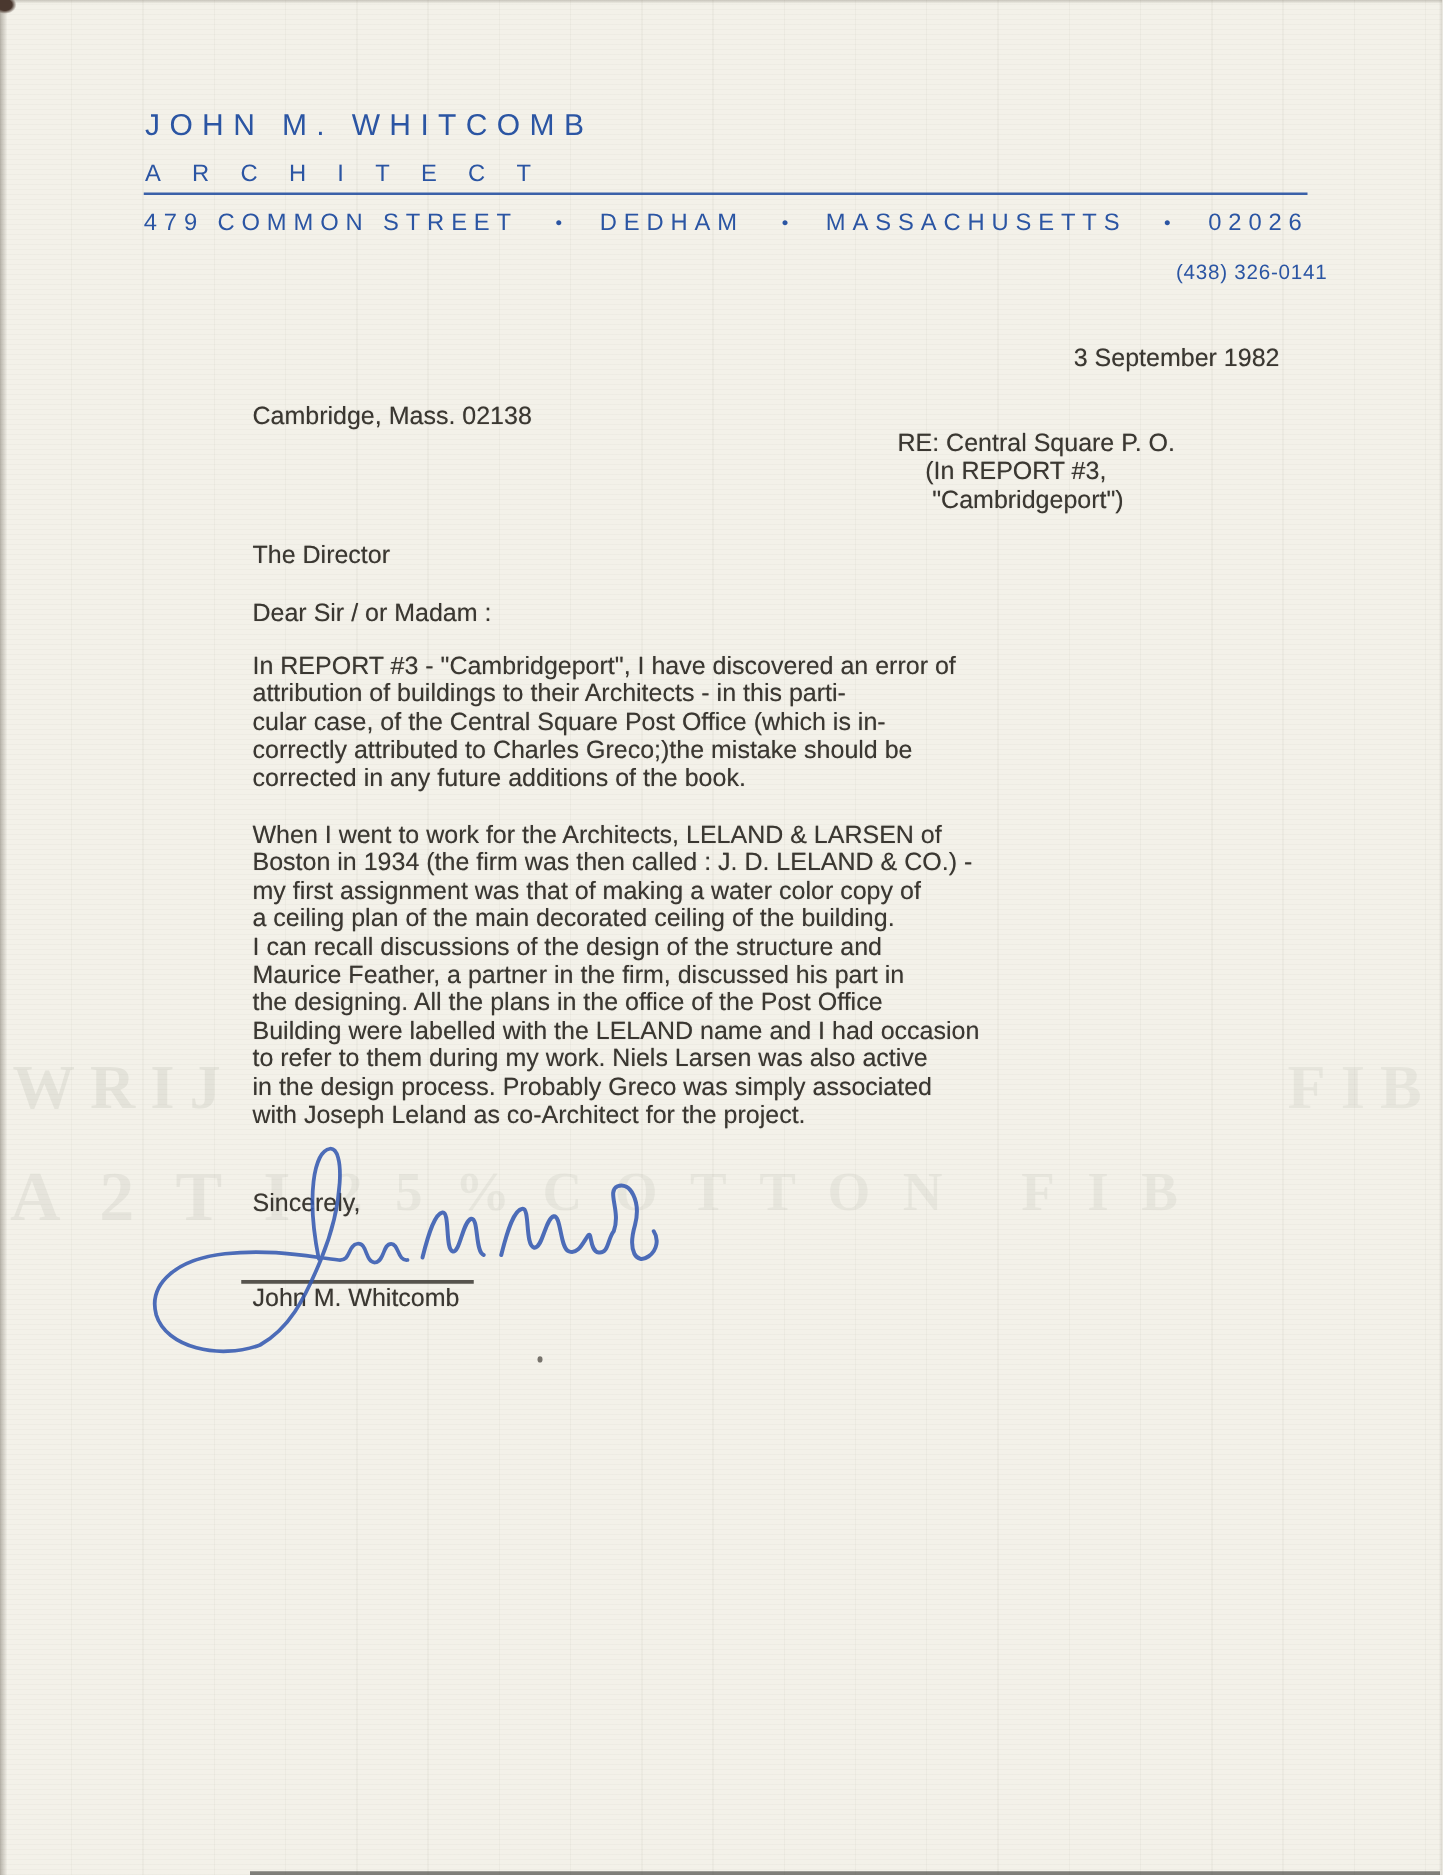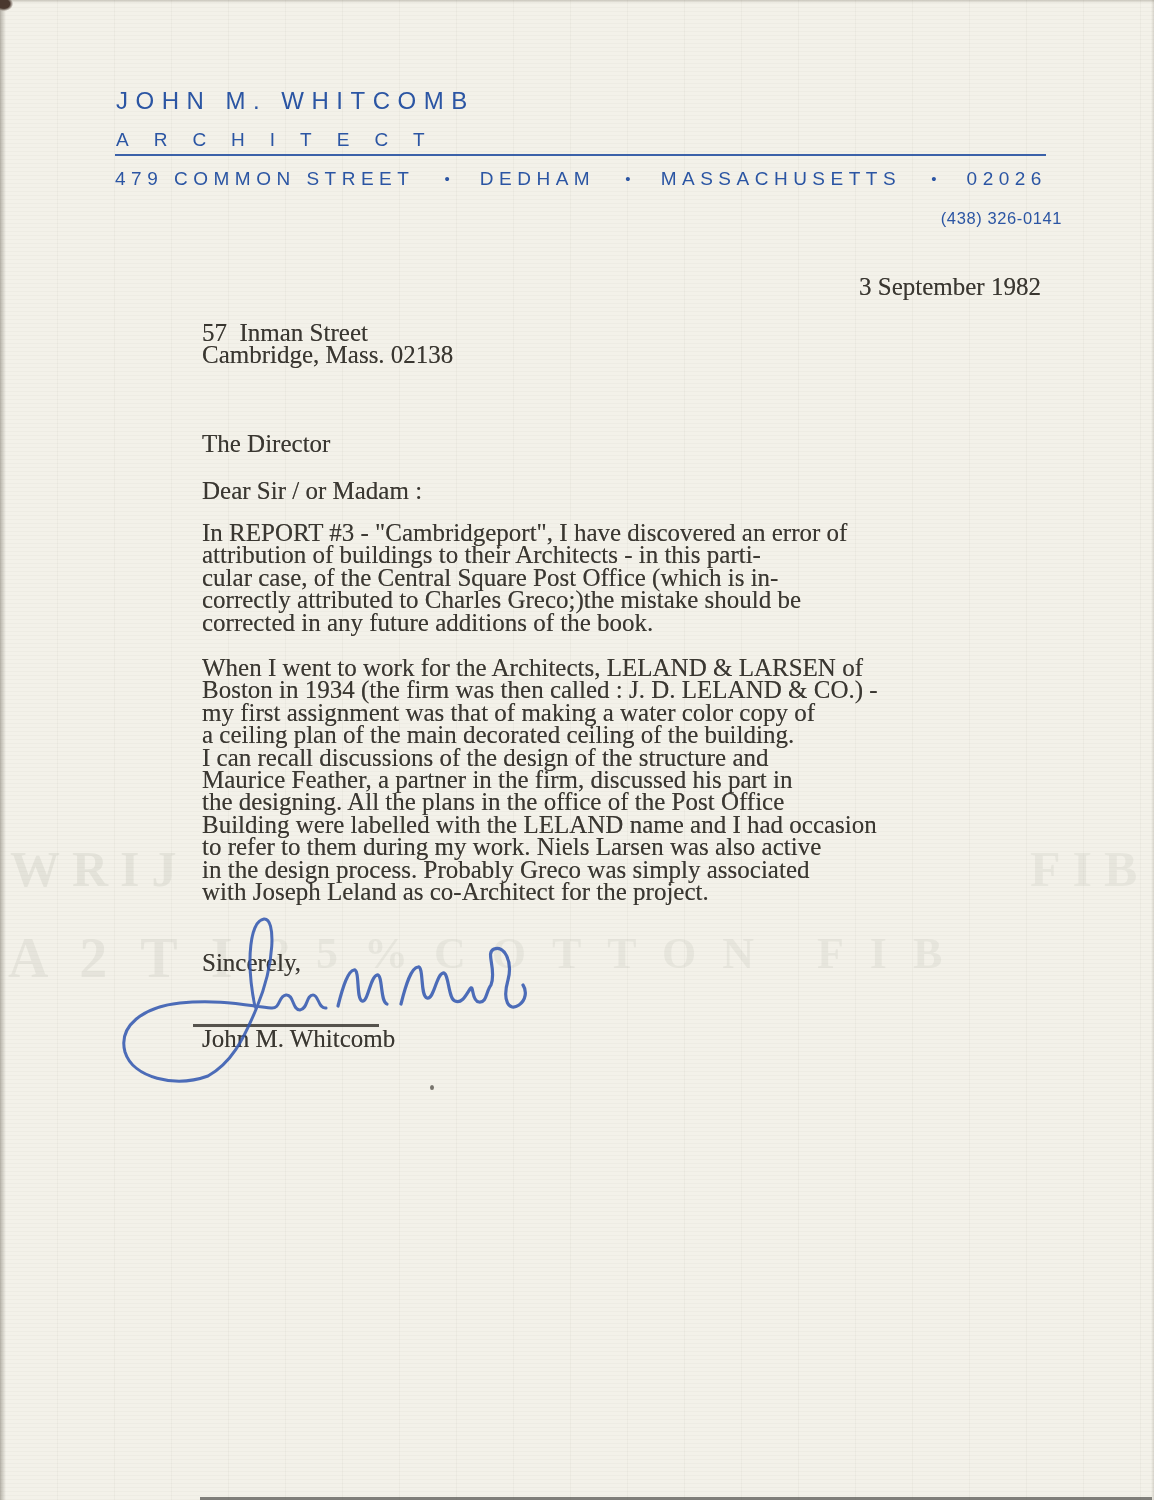--- a/index.html
+++ b/index.html
@@ -52,22 +52,22 @@
   .lh-address .dot{font-size:15px;letter-spacing:0;transform:translateY(-1px);}
   .lh-phone{
     position:absolute;left:850px;top:209px;width:212px;
     text-align:right;color:var(--accent);
     font-size:16.5px;font-weight:500;letter-spacing:.6px;white-space:pre;
   }
 
   
   .tw{
     position:absolute;
-    font-family:Liberation Serif, serif;
-    font-size:25px;line-height:22.4px;
+    font-family:Liberation Sans, sans-serif;
+    font-size:20px;line-height:22.4px;
     color:var(--ink);white-space:pre;
     text-shadow:0 0 .6px rgba(58,55,49,.55);
   }
   .tline{height:22.4px;}
 
   .name-underline{position:absolute;left:193px;top:1024px;width:186px;height:3.2px;
     background:var(--ink);opacity:.85;}
   .ink-dot{position:absolute;left:430px;top:1085px;width:4px;height:5px;border-radius:50%;
     background:#57544c;opacity:.8;}
 
@@ -109,22 +109,23 @@
       <span class="dot">•</span>
       <span class="seg">MASSACHUSETTS</span>
       <span class="dot">•</span>
       <span class="seg">02026</span>
     </div>
     <div class="lh-phone">(438) 326-0141</div>
   </div>
 
   <div class="tw" style="left:859px;top:276px;">3 September 1982</div>
 
-  <div class="tw" style="left:202px;top:322px;"><div class="tline">57  Inman Street</div><div class="tline">Cambridge, Mass. 02138</div></div>
+  <div class="tw" style="left:202px;top:322px;"><div class="tline">Cambridge, Mass. 02138</div></div>
 
+  <div class="tw" style="left:718px;top:344px;"><div class="tline">RE: Central Square P. O.</div><div class="tline">    (In REPORT #3,</div><div class="tline">     "Cambridgeport")</div></div>
 
   <div class="tw" style="left:202px;top:433px;">The Director</div>
 
   <div class="tw" style="left:202px;top:480px;">Dear Sir / or Madam :</div>
 
   <div class="tw" style="left:202px;top:522px;"><div class="tline">In REPORT #3 - "Cambridgeport", I have discovered an error of</div><div class="tline">attribution of buildings to their Architects - in this parti-</div><div class="tline">cular case, of the Central Square Post Office (which is in-</div><div class="tline">correctly attributed to Charles Greco;)the mistake should be</div><div class="tline">corrected in any future additions of the book.</div></div>
 
   <div class="tw" style="left:202px;top:657px;"><div class="tline">When I went to work for the Architects, LELAND &amp; LARSEN of</div><div class="tline">Boston in 1934 (the firm was then called : J. D. LELAND &amp; CO.) -</div><div class="tline">my first assignment was that of making a water color copy of</div><div class="tline">a ceiling plan of the main decorated ceiling of the building.</div><div class="tline">I can recall discussions of the design of the structure and</div><div class="tline">Maurice Feather, a partner in the firm, discussed his part in</div><div class="tline">the designing. All the plans in the office of the Post Office</div><div class="tline">Building were labelled with the LELAND name and I had occasion</div><div class="tline">to refer to them during my work. Niels Larsen was also active</div><div class="tline">in the design process. Probably Greco was simply associated</div><div class="tline">with Joseph Leland as co-Architect for the project.</div></div>
 
   <div class="tw" style="left:202px;top:952px;">Sincerely,</div>

